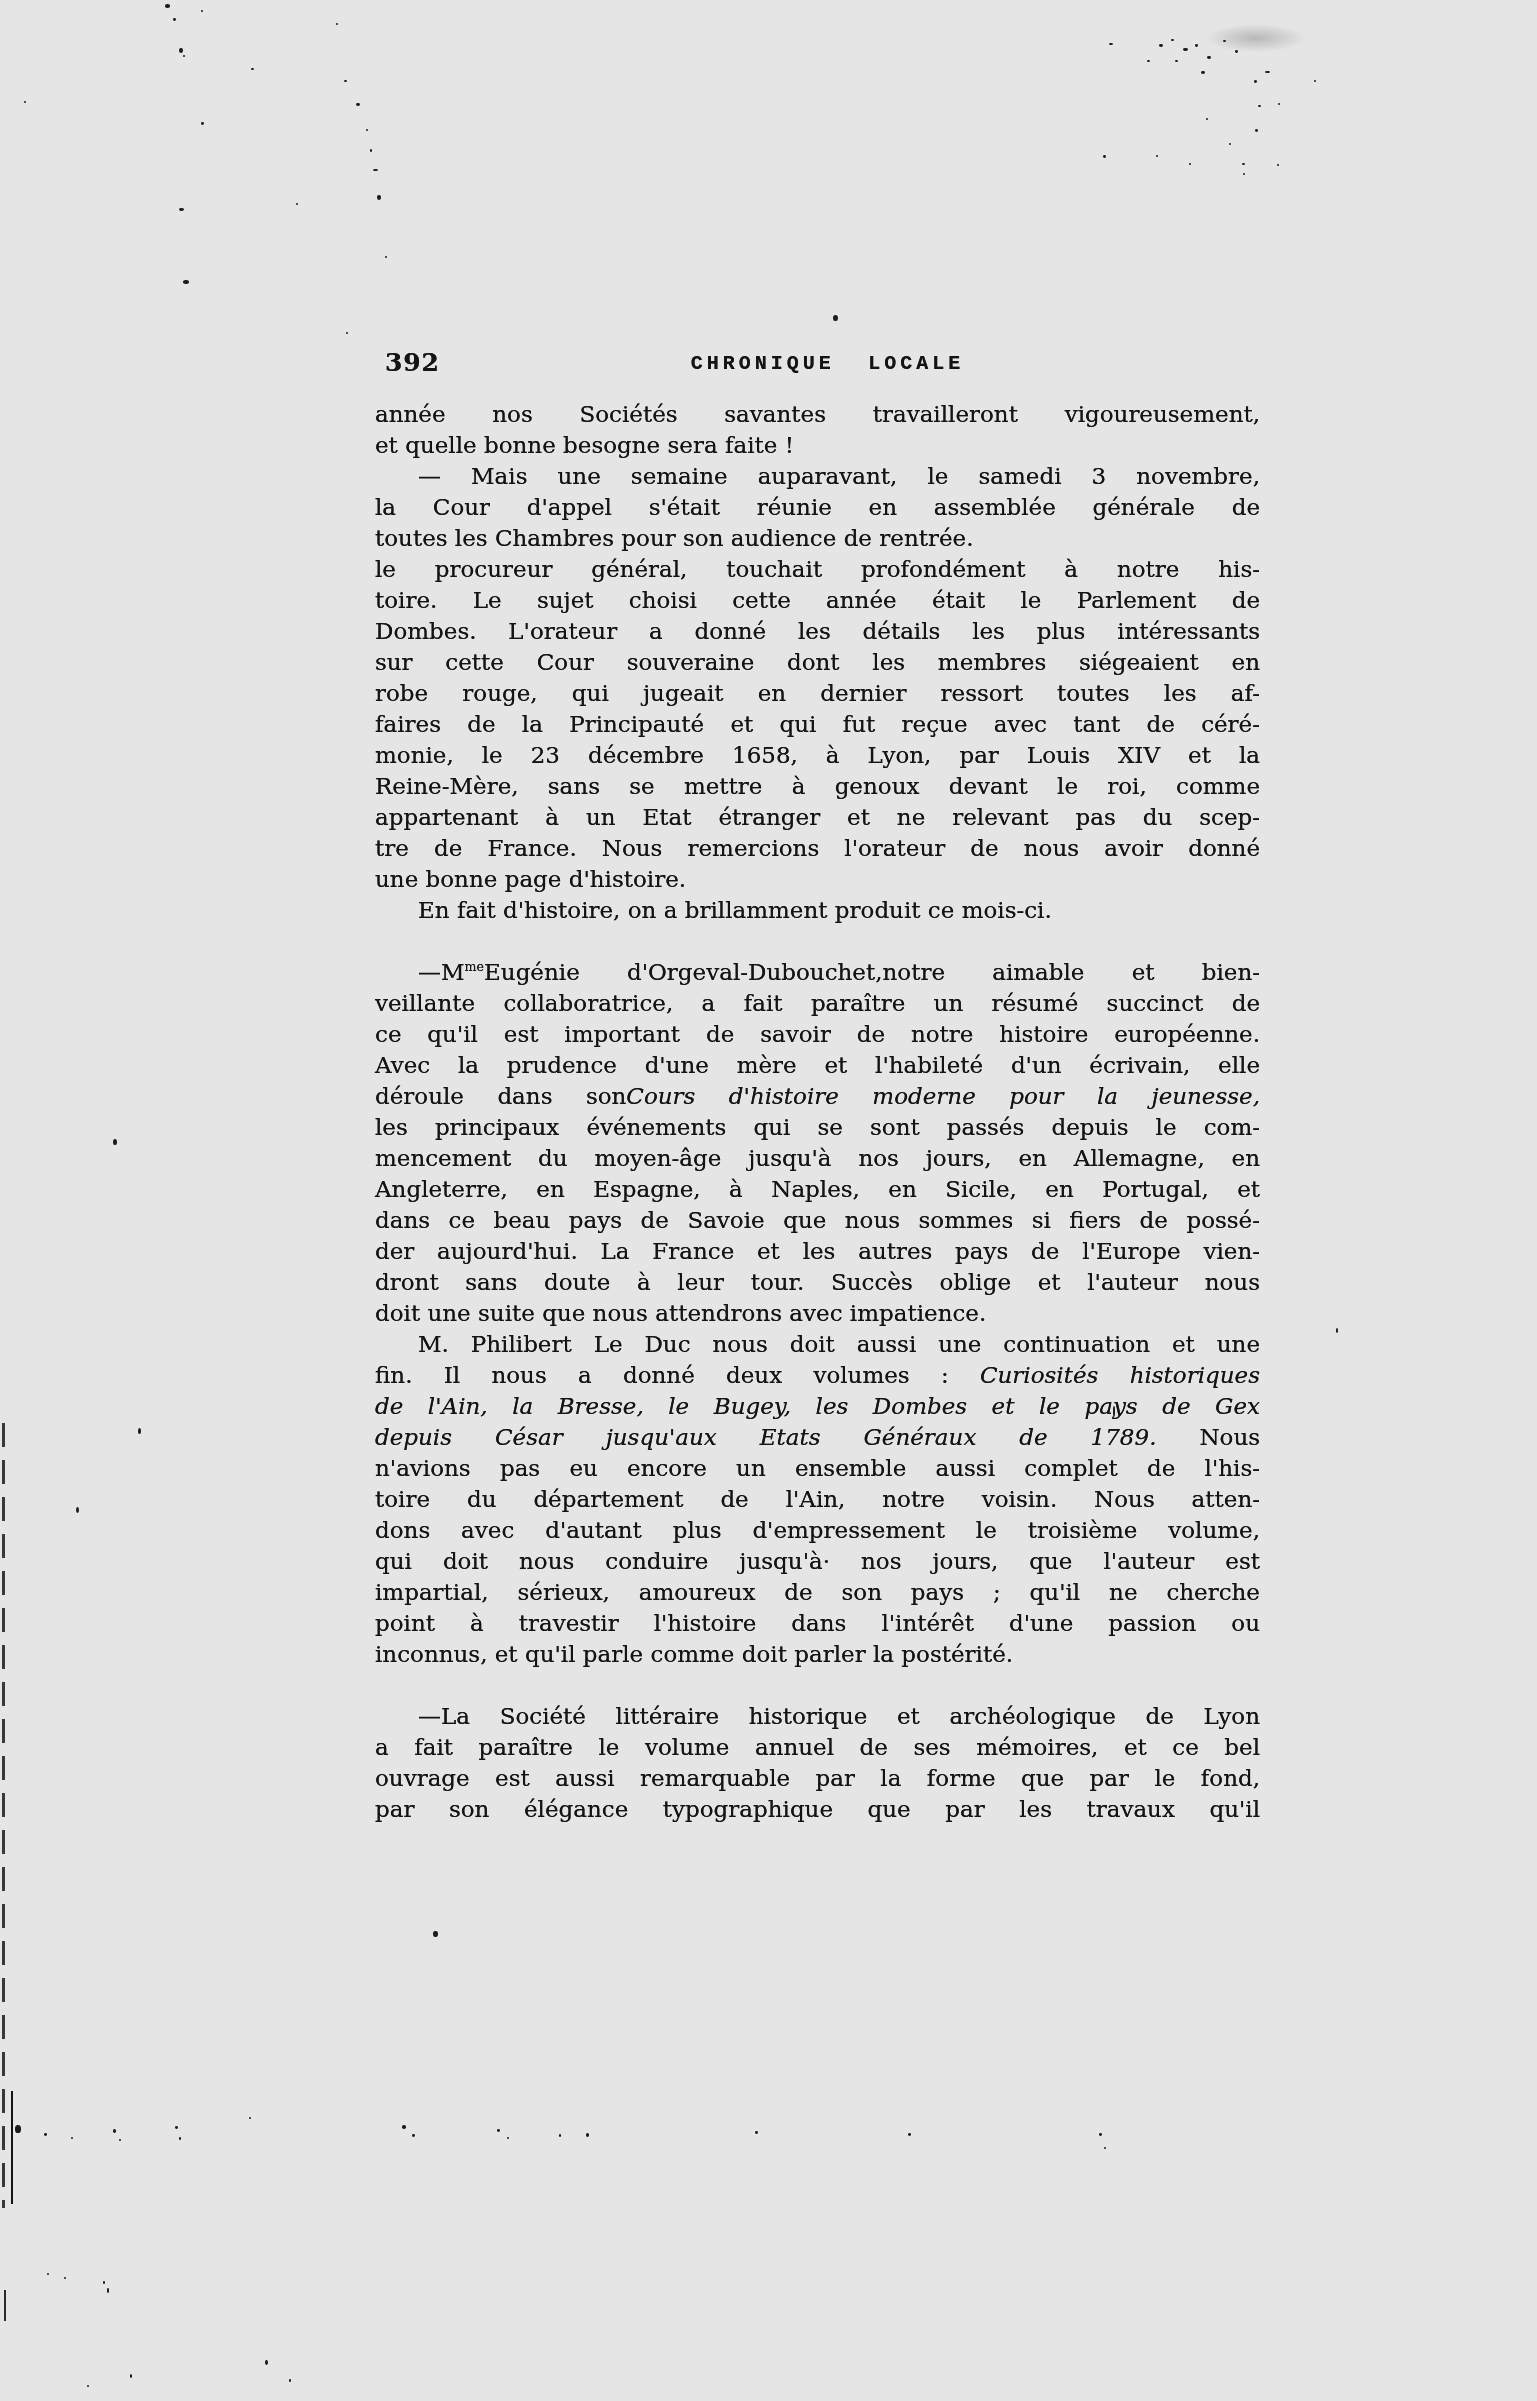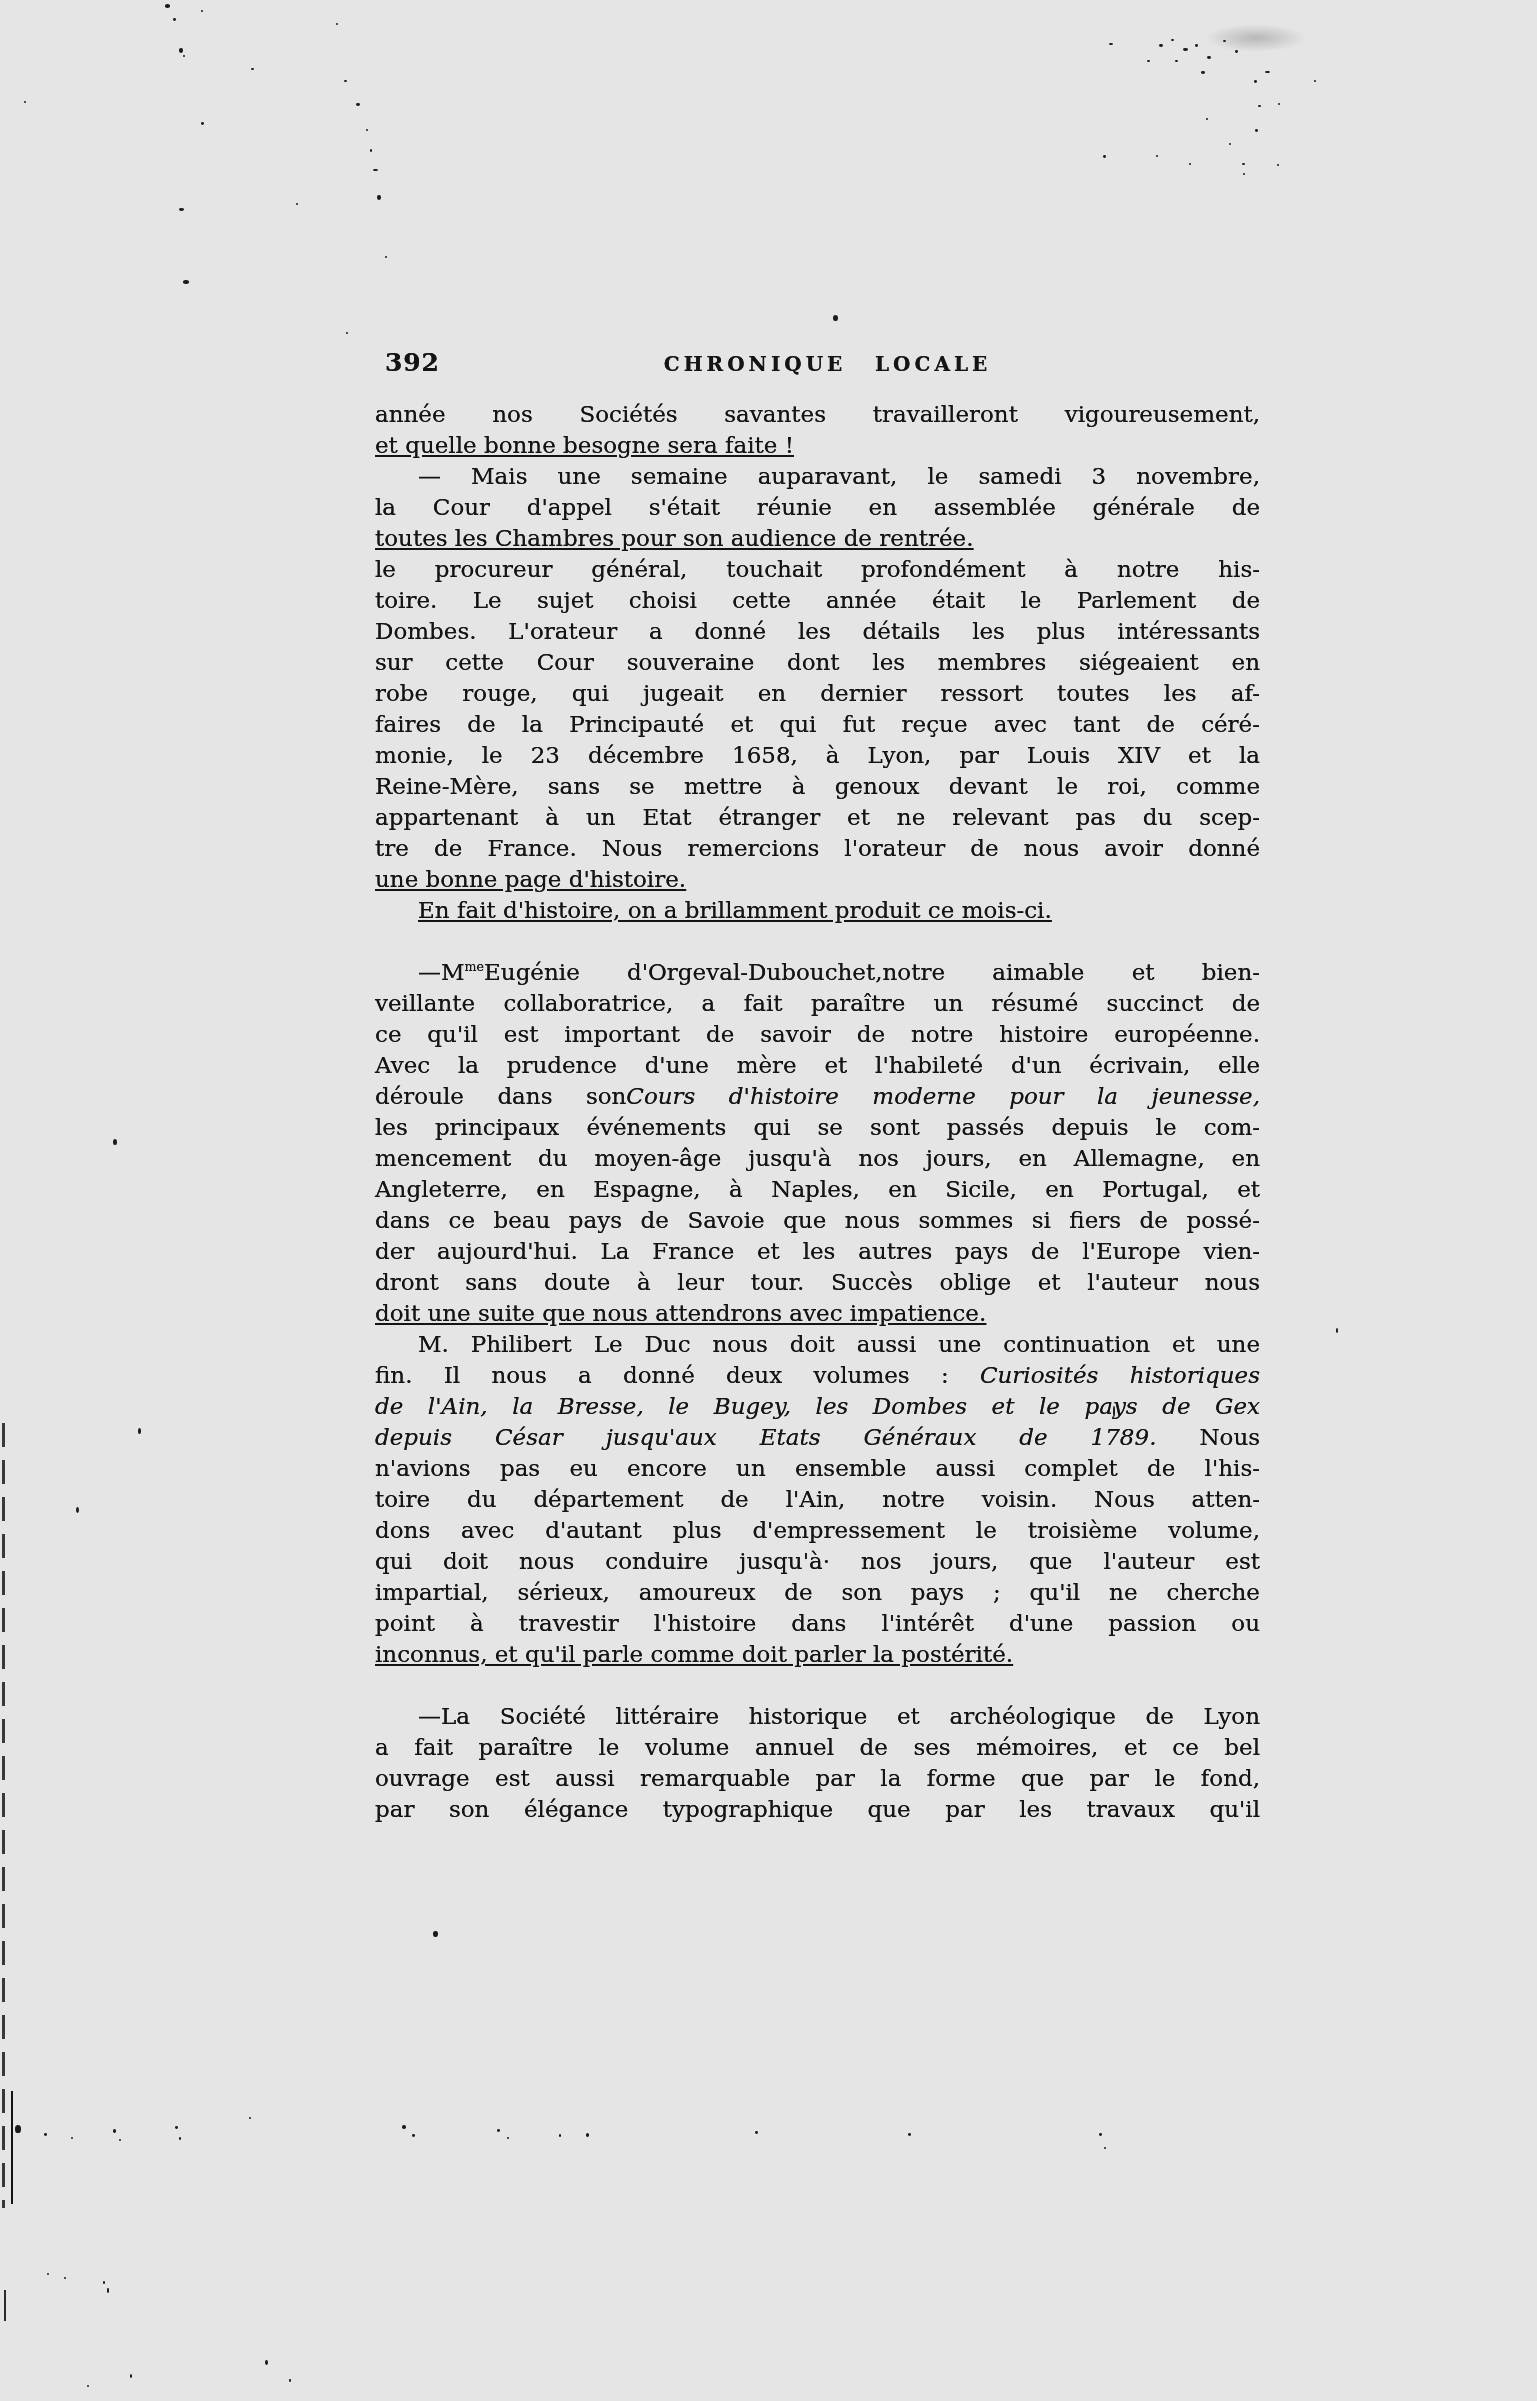--- a/index.html
+++ b/index.html
@@ -41,41 +41,42 @@
     position: absolute;
     left: 0;
     right: 0;
     top: 6.4px;
     text-align: center;
     font-size: 20px;
     font-weight: bold;
     letter-spacing: 4px;
     word-spacing: 17.7px;
     text-shadow: 0 0 0.5px rgba(0,0,0,.7);
+    font-family: Liberation Mono, monospace;
   }
   
   .text-body {
     position: absolute;
     left: 375px;
     top: 399px;
     width: 885px;
     font-size: 23px;
     line-height: 31px;
     text-shadow: 0 0 0.6px rgba(10,10,10,.8);
   }
   .paragraph { margin: 0; }
   .paragraph.gap { margin-top: 31px; }
   .line {
     text-align: justify;
     text-align-last: justify;
     white-space: normal;
     height: 31px;
     overflow: visible;
   }
-  .line.ragged { text-align-last: left; text-decoration: underline; }
+  .line.ragged { text-align-last: left; }
   .line.indent { text-indent: 43px; }
   .line i { }
   .line sup {
     font-size: 0.55em;
     vertical-align: super;
     line-height: 0;
   }
   
   .speck {
     position: absolute;

